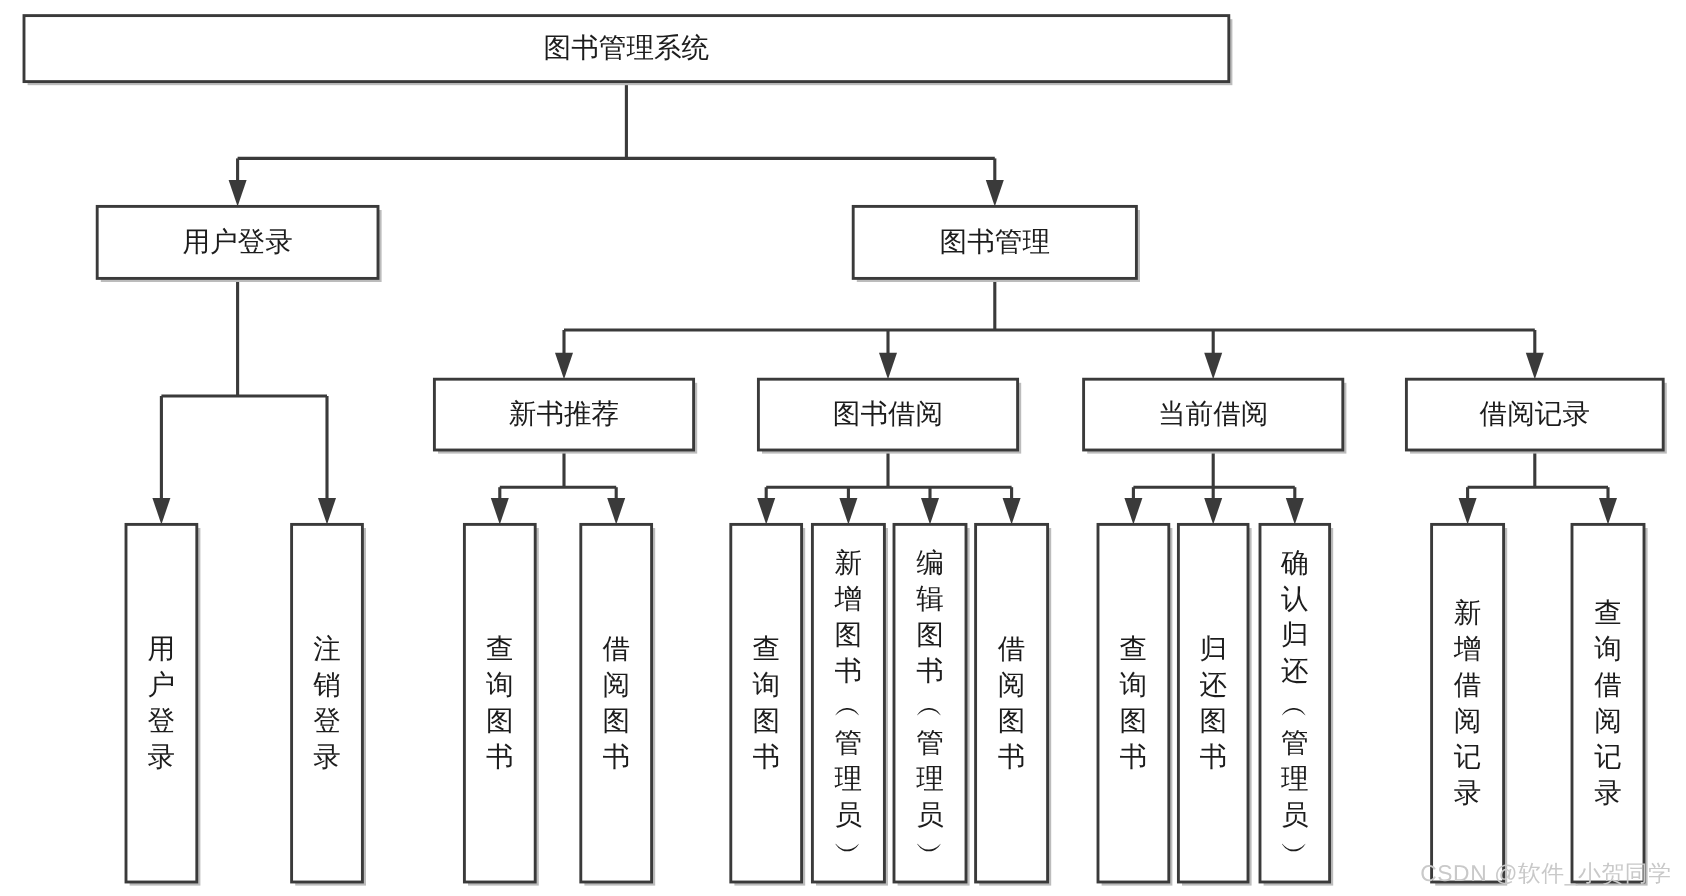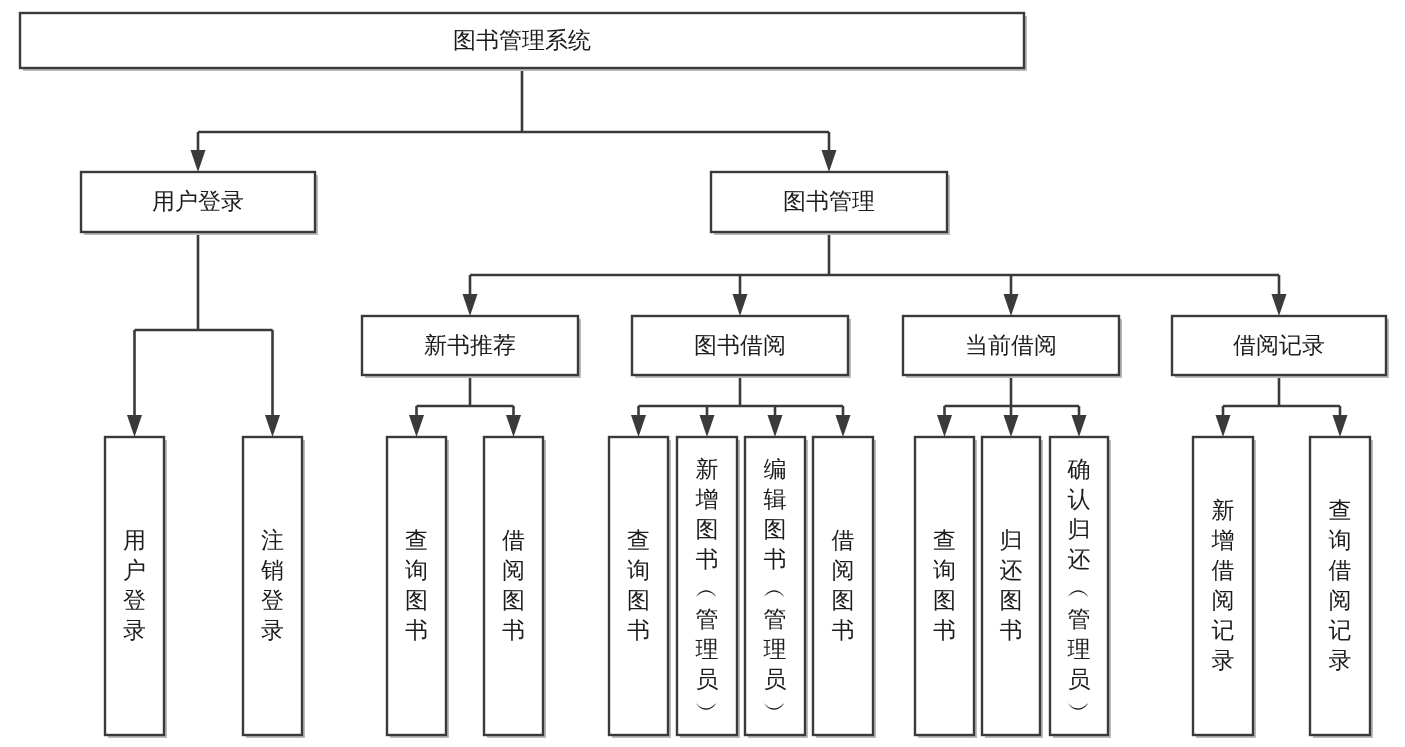--- a/index.html
+++ b/index.html
@@ -238,13 +238,14 @@
           <rect class="node-rect" x="1193" y="437" width="60" height="298"></rect>
           <text class="node-label-v" x="1223" y="518"><tspan x="1223" dy="0">新</tspan><tspan x="1223" dy="30">增</tspan><tspan x="1223" dy="30">借</tspan><tspan x="1223" dy="30">阅</tspan><tspan x="1223" dy="30">记</tspan><tspan x="1223" dy="30">录</tspan></text>
         </g>
         <g>
           <rect class="node-shadow" x="1313" y="440" width="60" height="298"></rect>
           <rect class="node-rect" x="1310" y="437" width="60" height="298"></rect>
           <text class="node-label-v" x="1340" y="518"><tspan x="1340" dy="0">查</tspan><tspan x="1340" dy="30">询</tspan><tspan x="1340" dy="30">借</tspan><tspan x="1340" dy="30">阅</tspan><tspan x="1340" dy="30">记</tspan><tspan x="1340" dy="30">录</tspan></text>
         </g>
       </g>
   </svg>
+  <div class="watermark">CSDN @软件_小贺同学</div>
 </div>
 
 </body></html>

